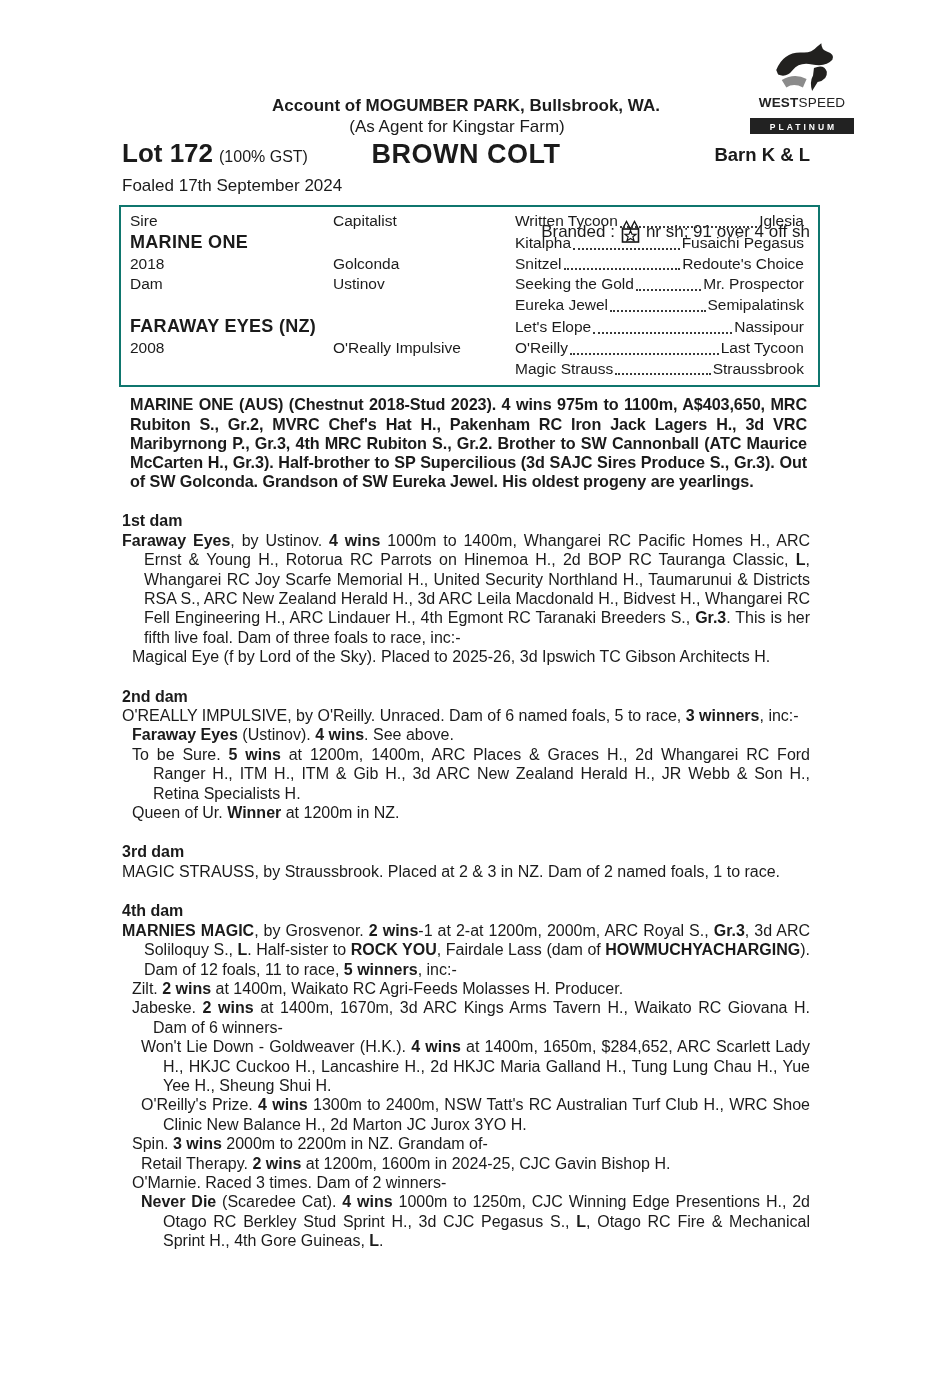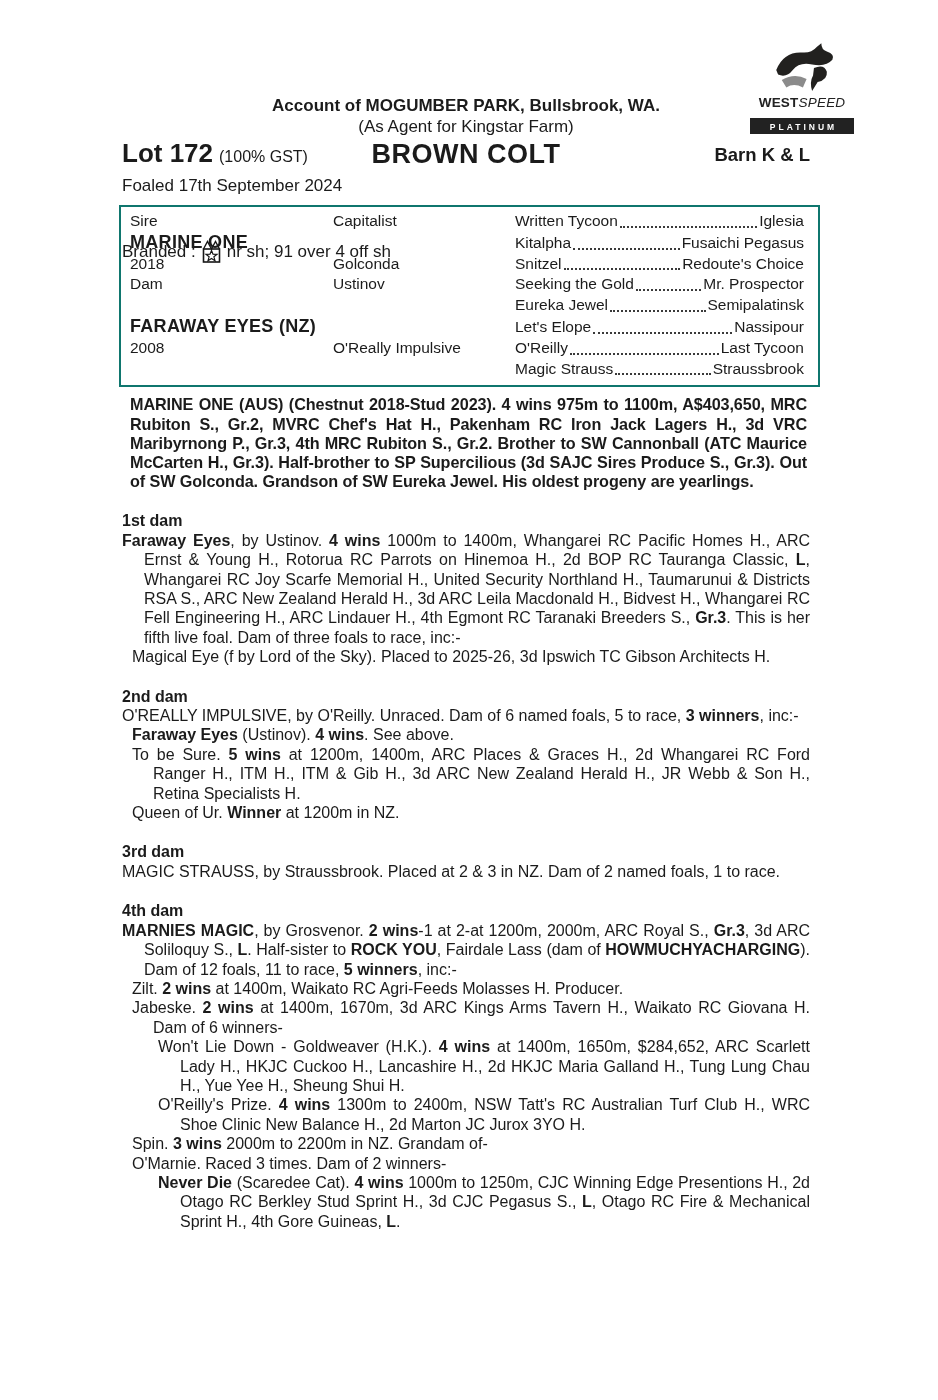--- a/index.html
+++ b/index.html
@@ -5,36 +5,36 @@
   * { margin:0; padding:0; box-sizing:border-box; }
   html,body { background:#fff; }
   body { font-family:"Liberation Sans", sans-serif; color:#1b1b1b; }
   .page { position:relative; width:938px; height:1400px; background:#fff; overflow:hidden; }
 
   
   .logo { position:absolute; left:750px; top:42px; width:104px; text-align:center; }
   .logo svg { display:block; margin:0 auto; }
   .logo-word { font-size:13.5px; letter-spacing:0.2px; color:#222; line-height:14px; }
   .logo-word .w1 { font-weight:bold; }
-  .logo-word .w2 { font-style:italic; font-weight:normal; }
+  .logo-word .w2 { font-weight:normal; }
   .logo-tier { margin-top:8px; background:#222; color:#fff; font-size:8.5px; font-weight:bold;
                letter-spacing:3px; padding:4px 0 2px 3px; }
 
   
   .account { position:absolute; top:96px; left:122px; width:688px; text-align:center;
              font-weight:bold; font-size:17px; }
-  .agent { position:absolute; top:117px; left:122px; width:688px; text-align:center; font-size:17px; }
+  .agent { position:absolute; top:117px; left:113px; width:688px; text-align:center; font-size:17px; }
   .lotrow { position:absolute; top:138px; left:122px; width:688px; height:34px; }
   .lot { font-size:26px; font-weight:bold; }
   .gst { font-size:16px; margin-left:6px; }
   .colt-title { position:absolute; left:0; right:0; top:1px; text-align:center;
                 font-size:27px; font-weight:bold; letter-spacing:0.5px; }
   .barn { position:absolute; right:0; top:6px; font-size:18.5px; font-weight:bold; }
   .foalrow { position:absolute; top:176px; left:122px; width:688px; display:flex;
-             justify-content:space-between; font-size:17px;flex-direction:column; }
+             justify-content:space-between; font-size:17px; }
   .branded { display:flex; align-items:center; gap:5px;margin-top:44px; }
 
   
   .doc { position:absolute; top:205px; left:119px; width:701px; }
   .ptable { border:2px solid #0f766e; padding:4px 14px 6px 9px; }
   .prow { display:flex; align-items:baseline; line-height:20.8px; font-size:15.5px; }
   .pc1 { width:203px; flex:none; }
   .pc2 { width:182px; flex:none; }
   .pname { width:385px; flex:none; font-weight:bold; font-size:18px; letter-spacing:0.3px; }
   .pc3 { flex:1; display:flex; align-items:baseline; min-width:0; }
@@ -47,21 +47,21 @@
   .blurb { margin:8px 0 0 11px; width:677px; font-weight:bold; font-size:16.2px;
            line-height:19.2px; text-align:justify; letter-spacing:-0.1px; }
 
   
   .sections { margin-left:3px; width:688px; font-size:16px; line-height:19.4px; }
   .sec-heading { font-weight:bold; margin-top:20px; }
   .para { text-align:justify; }
   .para .b { font-weight:bold; }
   .dam { padding-left:22px; text-indent:-22px; }
   .l1 { margin-left:10px; padding-left:21px; text-indent:-21px; }
-  .l2 { margin-left:36px; padding-left:22px; text-indent:-22px; }
+  .l2 { margin-left:19px; padding-left:22px; text-indent:-22px; }
 </style>
 </head>
 <body>
 
 <div class="page">
 
   <div class="logo">
     <svg width="92" height="54" viewBox="0 0 100 58">
       <path d="M22 30 Q30 10 50 11 Q60 12 66 5 L71 1 Q71 8 77 10 Q86 13 83 19 Q76 27 61 24 Q47 21 40 30 Q33 39 24 35 Z" fill="#22211f"></path>
       <path d="M28 41 Q42 33 55 40 L51 49 Q41 44 33 49 Z" fill="#8b8b8b"></path>
@@ -178,18 +178,19 @@
         <div class="para l1"><span>Queen of Ur. </span><span class="b">Winner</span><span> at 1200m in NZ.</span></div>
         <div class="sec-heading">3rd dam</div>
         <div class="para dam"><span>MAGIC STRAUSS, by Straussbrook. Placed at 2 &amp; 3 in NZ. Dam of 2 named foals, 1 to race.</span></div>
         <div class="sec-heading">4th dam</div>
         <div class="para dam"><span class="b">MARNIES MAGIC</span><span>, by Grosvenor. </span><span class="b">2 wins</span><span>-1 at 2-at 1200m, 2000m, ARC Royal S., </span><span class="b">Gr.3</span><span>, 3d ARC Soliloquy S., </span><span class="b">L</span><span>. Half-sister to </span><span class="b">ROCK YOU</span><span>, Fairdale Lass (dam of </span><span class="b">HOWMUCHYACHARGING</span><span>). Dam of 12 foals, 11 to race, </span><span class="b">5 winners</span><span>, inc:-</span></div>
         <div class="para l1"><span>Zilt. </span><span class="b">2 wins</span><span> at 1400m, Waikato RC Agri-Feeds Molasses H. Producer.</span></div>
         <div class="para l1"><span>Jabeske. </span><span class="b">2 wins</span><span> at 1400m, 1670m, 3d ARC Kings Arms Tavern H., Waikato RC Giovana H. Dam of 6 winners-</span></div>
         <div class="para l2"><span>Won't Lie Down - Goldweaver (H.K.). </span><span class="b">4 wins</span><span> at 1400m, 1650m, $284,652, ARC Scarlett Lady H., HKJC Cuckoo H., Lancashire H., 2d HKJC Maria Galland H., Tung Lung Chau H., Yue Yee H., Sheung Shui H.</span></div>
         <div class="para l2"><span>O'Reilly's Prize. </span><span class="b">4 wins</span><span> 1300m to 2400m, NSW Tatt's RC Australian Turf Club H., WRC Shoe Clinic New Balance H., 2d Marton JC Jurox 3YO H.</span></div>
         <div class="para l1"><span>Spin. </span><span class="b">3 wins</span><span> 2000m to 2200m in NZ. Grandam of-</span></div>
+        <div class="para l2"><span>Retail Therapy. </span><span class="b">2 wins</span><span> at 1200m, 1600m in 2024-25, CJC Gavin Bishop H.</span></div>
         <div class="para l1"><span>O'Marnie. Raced 3 times. Dam of 2 winners-</span></div>
         <div class="para l2"><span class="b">Never Die</span><span> (Scaredee Cat). </span><span class="b">4 wins</span><span> 1000m to 1250m, CJC Winning Edge Presentions H., 2d Otago RC Berkley Stud Sprint H., 3d CJC Pegasus S., </span><span class="b">L</span><span>, Otago RC Fire &amp; Mechanical Sprint H., 4th Gore Guineas, </span><span class="b">L</span><span>.</span></div>
       </div>
   </div>
 
 </div>
 
 </body></html>

